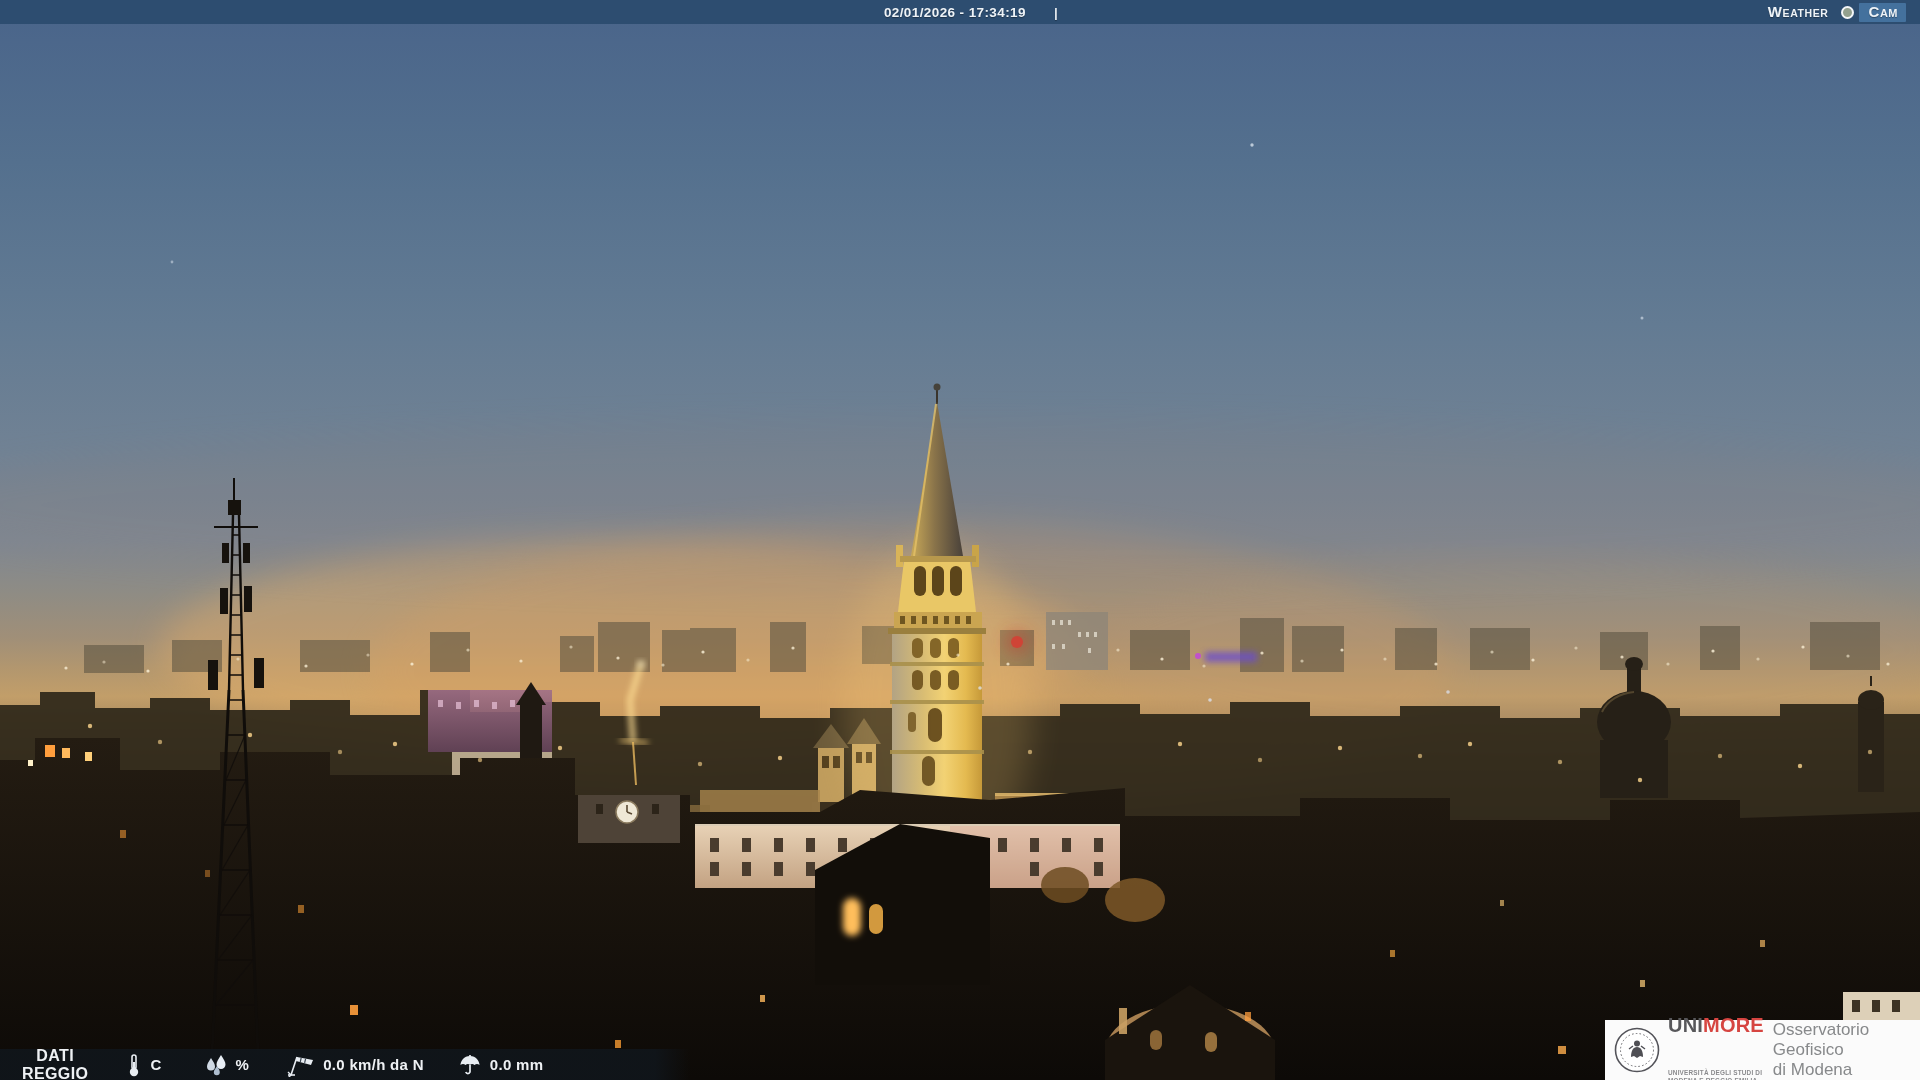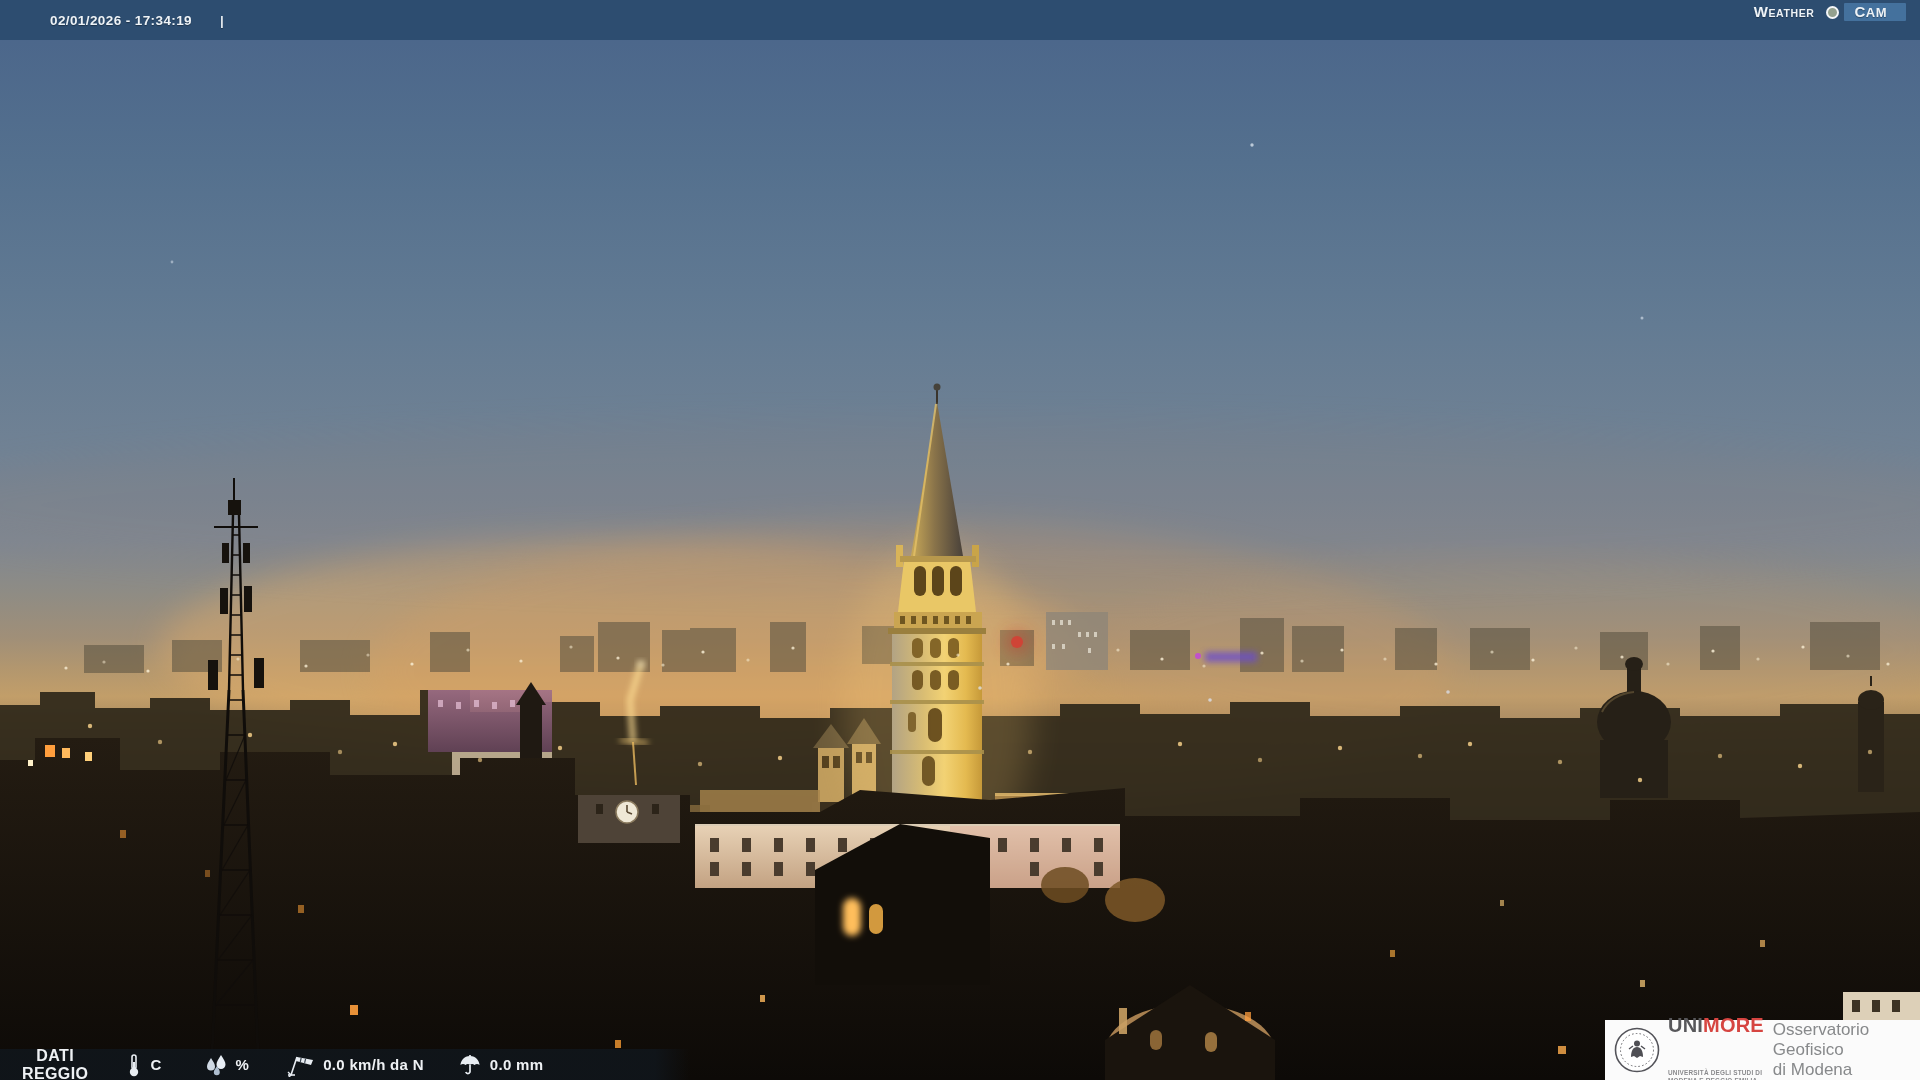--- a/index.html
+++ b/index.html
@@ -5,32 +5,33 @@
   html,body{margin:0;padding:0;}
   body{
     width:1920px;height:1080px;overflow:hidden;position:relative;
     background:#000;font-family:"Liberation Sans","DejaVu Sans",sans-serif;
     -webkit-font-smoothing:antialiased;
   }
   .scene{position:absolute;inset:0;width:1920px;height:1080px;display:block;}
 
   
   .topbar{
-    position:absolute;top:0;left:0;width:1920px;height:40px;
+    position:absolute;top:0;left:0;width:1920px;height:24px;
     background:#2d4d70;color:#eef3f7;display:flex;align-items:center;
     font-size:13.5px;font-weight:bold;letter-spacing:.4px;
     text-shadow:0 1px 1px rgba(0,0,0,.35);
+    justify-content:center;
   }
   .topbar .ts{margin-left:50px;white-space:pre;}
   .topbar .sep{margin:0 28px;font-weight:bold;opacity:.95;}
   .topbar .ttl{white-space:pre;}
   .wxlogo{position:absolute;right:14px;top:0;height:24px;display:flex;align-items:center;gap:12px;}
   .wx-word{display:inline-block;font-weight:bold;font-size:10.5px;letter-spacing:.6px;line-height:24px;}
   .wx-word::first-letter{font-size:15px;}
-  .wx-cam{display:inline-block;background:#44719d;padding:0 19px;font-weight:bold;font-size:13px;letter-spacing:.5px;line-height:17px;margin-left:-7px;padding-left:10px;border-radius:1px;}
+  .wx-cam{display:inline-block;background:#44719d;padding:0 8px;font-weight:bold;font-size:11px;letter-spacing:.5px;line-height:17px;margin-left:-7px;padding-left:10px;border-radius:1px;}
   .wx-cam::first-letter{font-size:15px;}
   .wx-circ{width:13px;height:13px;border-radius:50%;background:#93a08e;border:2.5px solid #f4f6f8;box-sizing:border-box;z-index:2;}
 
   
   .botbar{
     position:absolute;left:0;bottom:0;width:690px;height:31px;
     background:linear-gradient(to right,rgba(16,22,28,.85) 0 655px,rgba(16,22,28,0) 690px);
     display:flex;align-items:center;color:#eef1f4;
   }
   .dati{margin-left:22px;text-align:center;font-size:16px;font-weight:bold;line-height:1.12;letter-spacing:.4px;}

